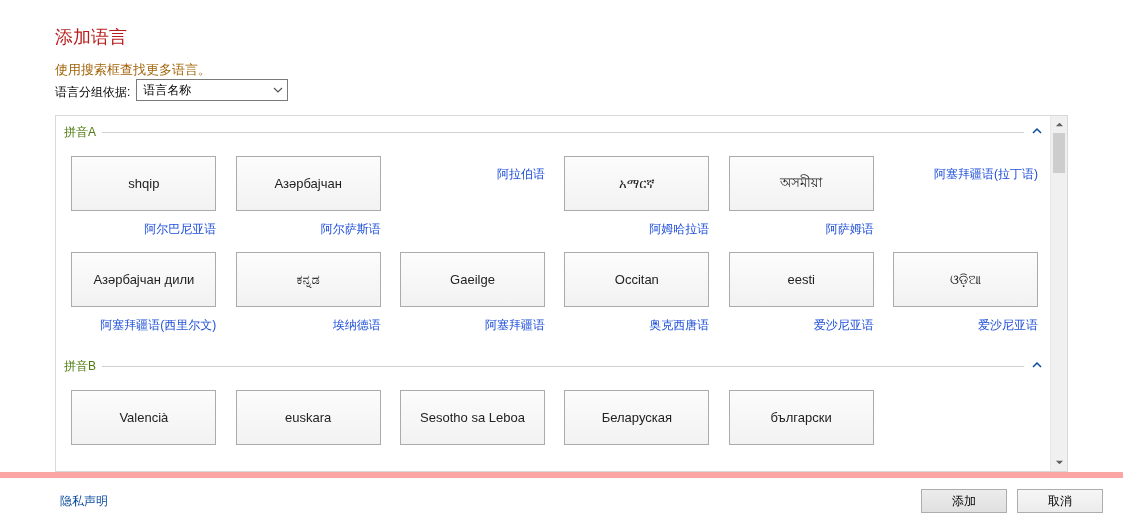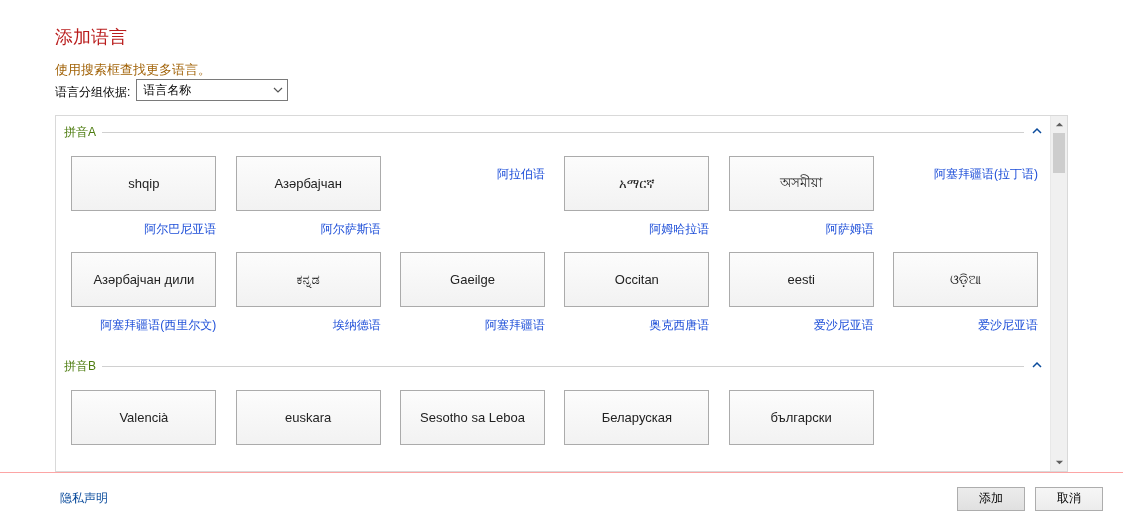--- a/index.html
+++ b/index.html
@@ -28,24 +28,24 @@
 .group-head .gh-label { color: #4d7c0f; font-size: 12px; background: #fff; padding: 0 4px 0 2px; z-index: 1; }
 .group-head .gh-line { flex: 1; height: 0; border-top: 1px solid #d0d0d0; margin-left: 2px; margin-right: 20px; }
 .group-head .collapse { position: absolute; right: 0; top: 0; width: 14px; height: 14px; display: flex; align-items: center; justify-content: center; cursor: default; }
 .group-head .collapse svg { width: 10px; height: 10px; }
 
 .tiles { display: grid; grid-template-columns: repeat(6, 1fr); gap: 14px 16px; padding: 16px 6px 16px 6px; }
 .tile-wrap { display: flex; flex-direction: column; align-items: flex-end; }
 .tile { width: 145px; height: 55px; border: 1px solid #ababab; background: linear-gradient(#fcfcfc,#f2f2f2); display: flex; align-items: center; justify-content: center; font-size: 13px; color: #222; cursor: default; }
 .tile-label { margin-top: 10px; font-size: 12px; color: #1d4ed8; text-align: center; }
 
-.footer { height: 52px; border-top: 1px solid #fca5a5; display: flex; align-items: center; padding: 0 20px 0 60px; }
+.footer { height: 52px; border-top: 6px solid #fca5a5; display: flex; align-items: center; padding: 0 20px 0 60px; }
 .privacy { color: #0a4b9c; font-size: 12px; cursor: default; }
 .spacer { flex: 1; }
-.btn { width: 68px; height: 24px; margin-left: 10px; border: 1px solid #adadad; background: linear-gradient(#f6f6f6,#ececec); font-size: 12px; display: flex; align-items: center; justify-content: center; cursor: default; }
+.btn { width: 86px; height: 24px; margin-left: 10px; border: 1px solid #adadad; background: linear-gradient(#f6f6f6,#ececec); font-size: 12px; display: flex; align-items: center; justify-content: center; cursor: default; }
 .btn.primary { background: linear-gradient(#ececec,#e0e0e0); }
 </style>
 </head>
 <body>
 
 <div class="dialog">
   <div class="content">
     <div class="title">添加语言</div>
     <div class="subtitle">使用搜索框查找更多语言。</div>
 

